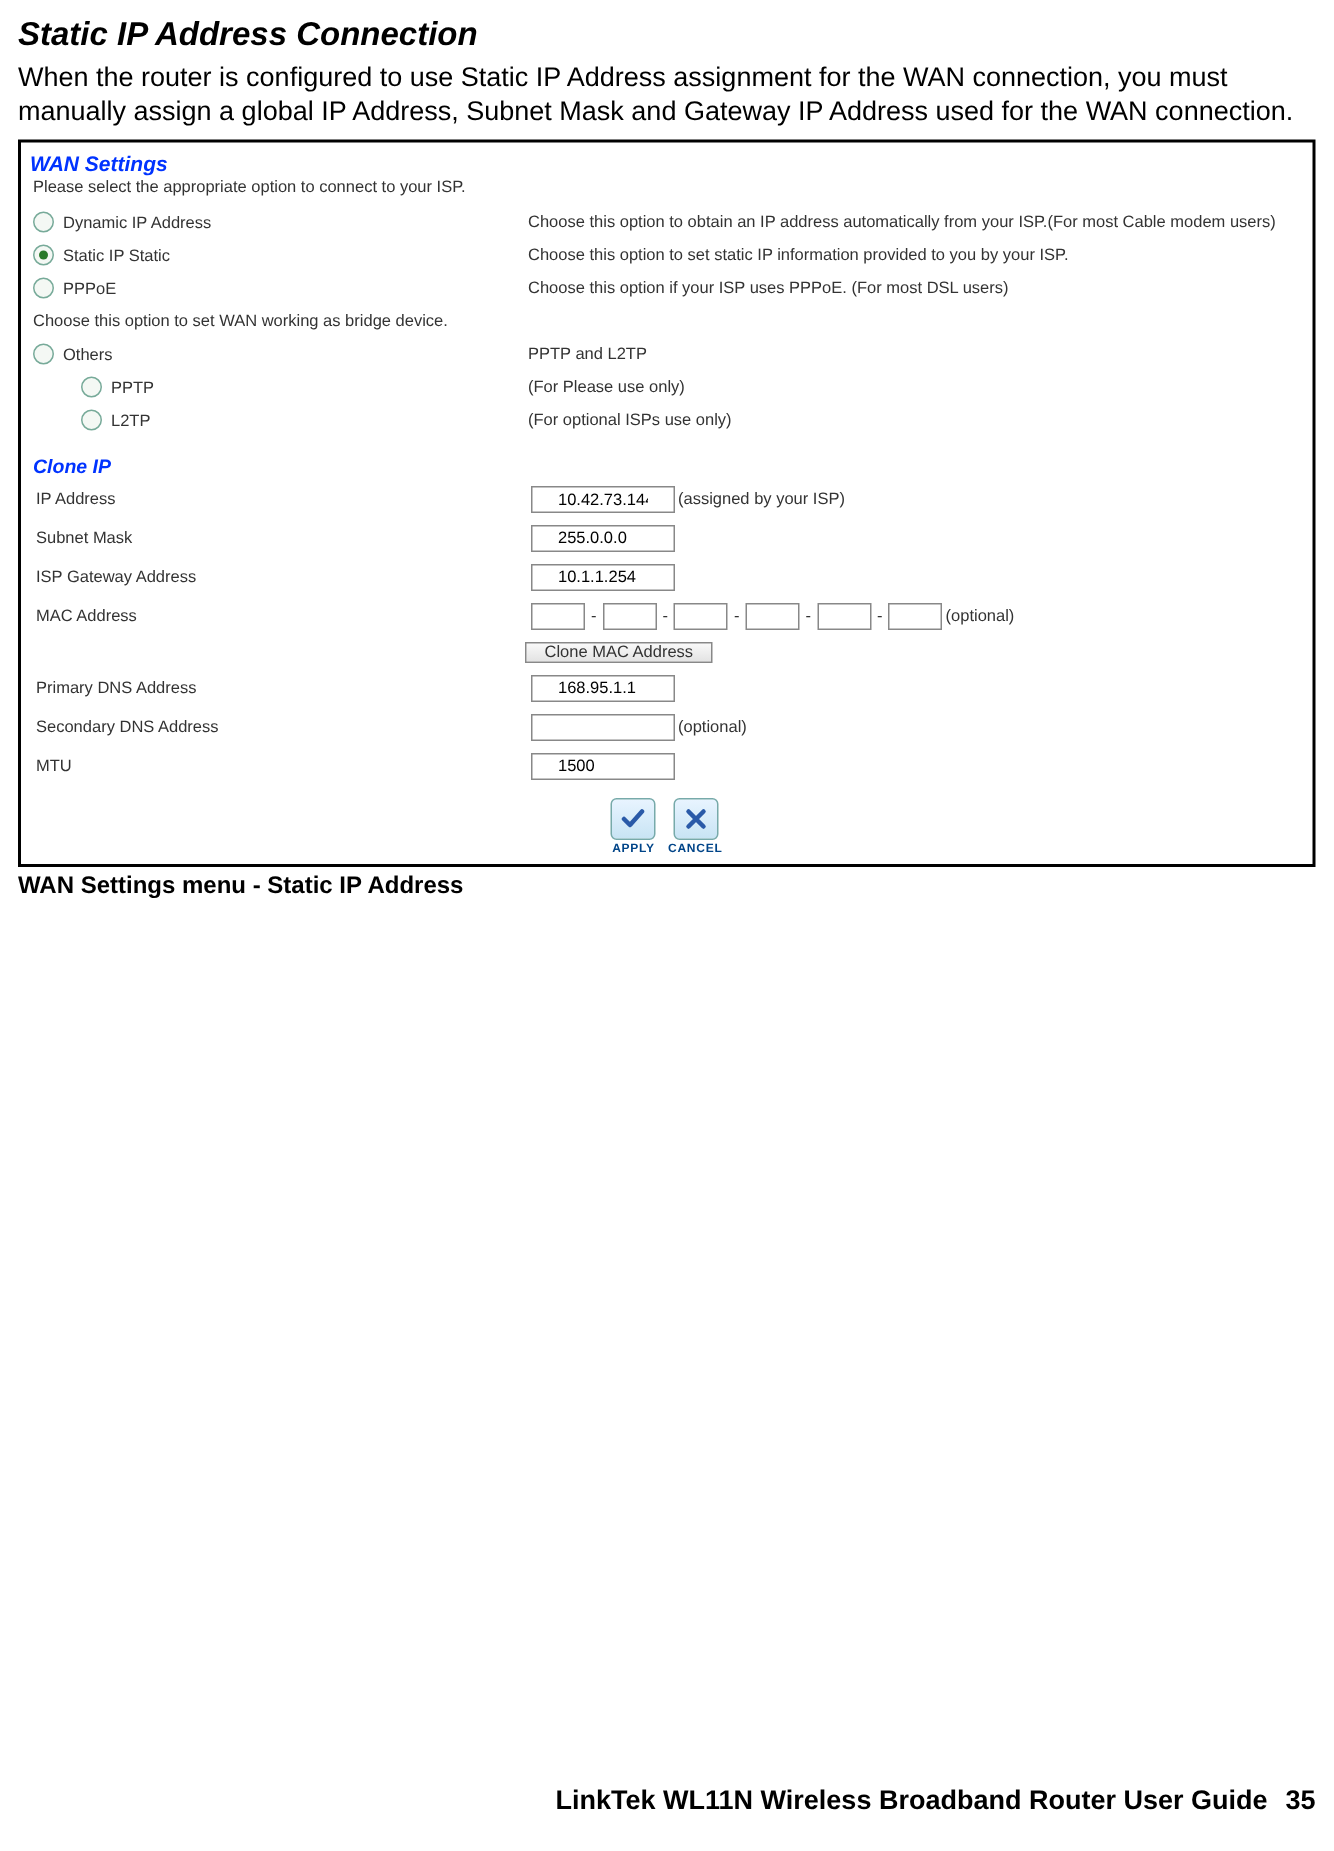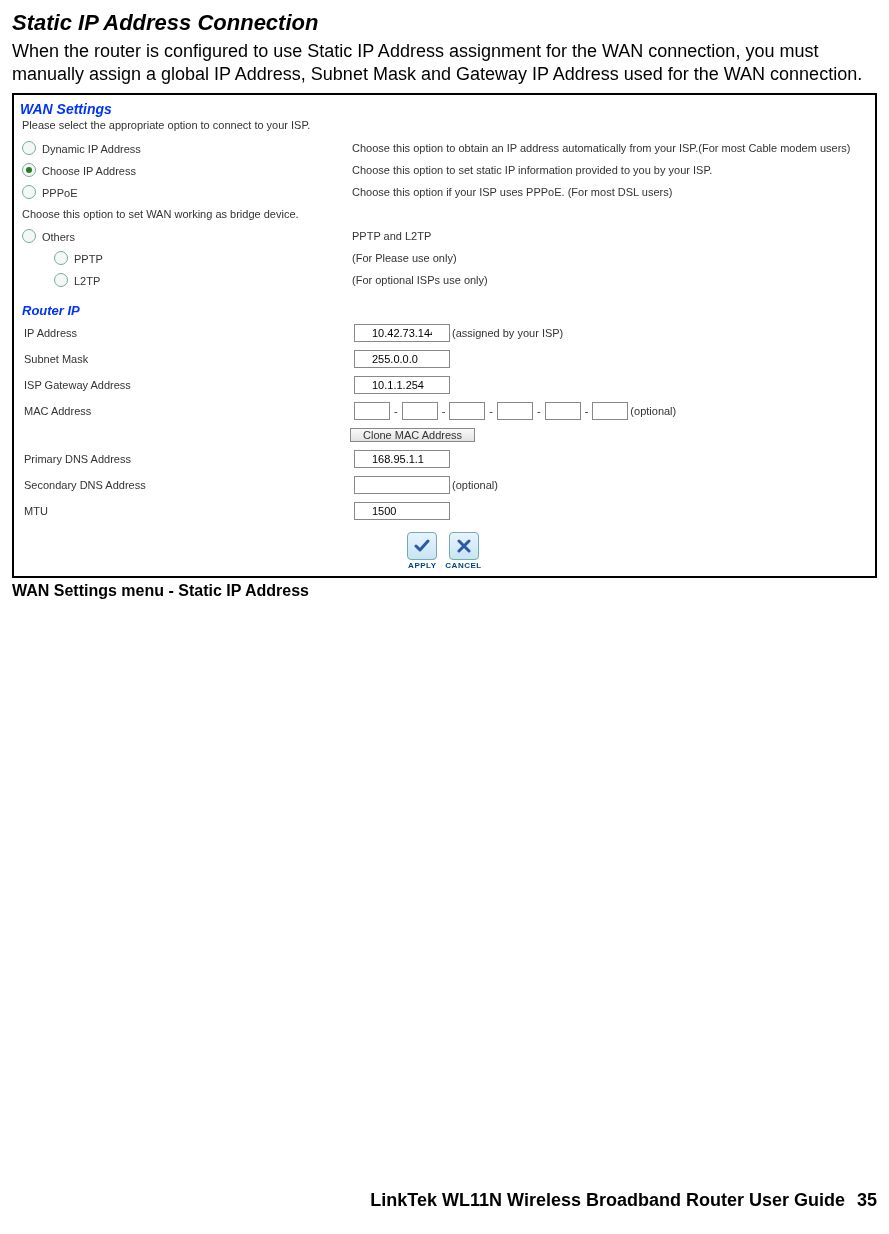--- a/index.html
+++ b/index.html
@@ -183,21 +183,21 @@
     <div class="opt-left">
       <span class="radio"></span>
       <span>Dynamic IP Address</span>
     </div>
     <div class="opt-right">Choose this option to obtain an IP address automatically from your ISP.(For most Cable modem users)</div>
   </div>
 
   <div class="opt-row">
     <div class="opt-left">
       <span class="radio sel"></span>
-      <span>Choose IP Address</span>
+      <span>Static IP Static</span>
     </div>
     <div class="opt-right">Choose this option to set static IP information provided to you by your ISP.</div>
   </div>
 
   <div class="opt-row">
     <div class="opt-left">
       <span class="radio"></span>
       <span>PPPoE</span>
     </div>
     <div class="opt-right">Choose this option if your ISP uses PPPoE. (For most DSL users)</div>
@@ -224,21 +224,21 @@
   </div>
 
   <div class="opt-row">
     <div class="opt-left indent">
       <span class="radio"></span>
       <span>L2TP</span>
     </div>
     <div class="opt-right">(For optional ISPs use only)</div>
   </div>
 
-  <div class="sub-title">Router IP</div>
+  <div class="sub-title">Clone IP</div>
 
   <div class="frm-row">
     <div class="frm-label">IP Address</div>
     <input class="txt ip" value="10.42.73.144" style="">
     <span class="after-text">(assigned by your ISP)</span>
   </div>
 
   <div class="frm-row">
     <div class="frm-label">Subnet Mask</div>
     <input class="txt ip" value="255.0.0.0" style="">

